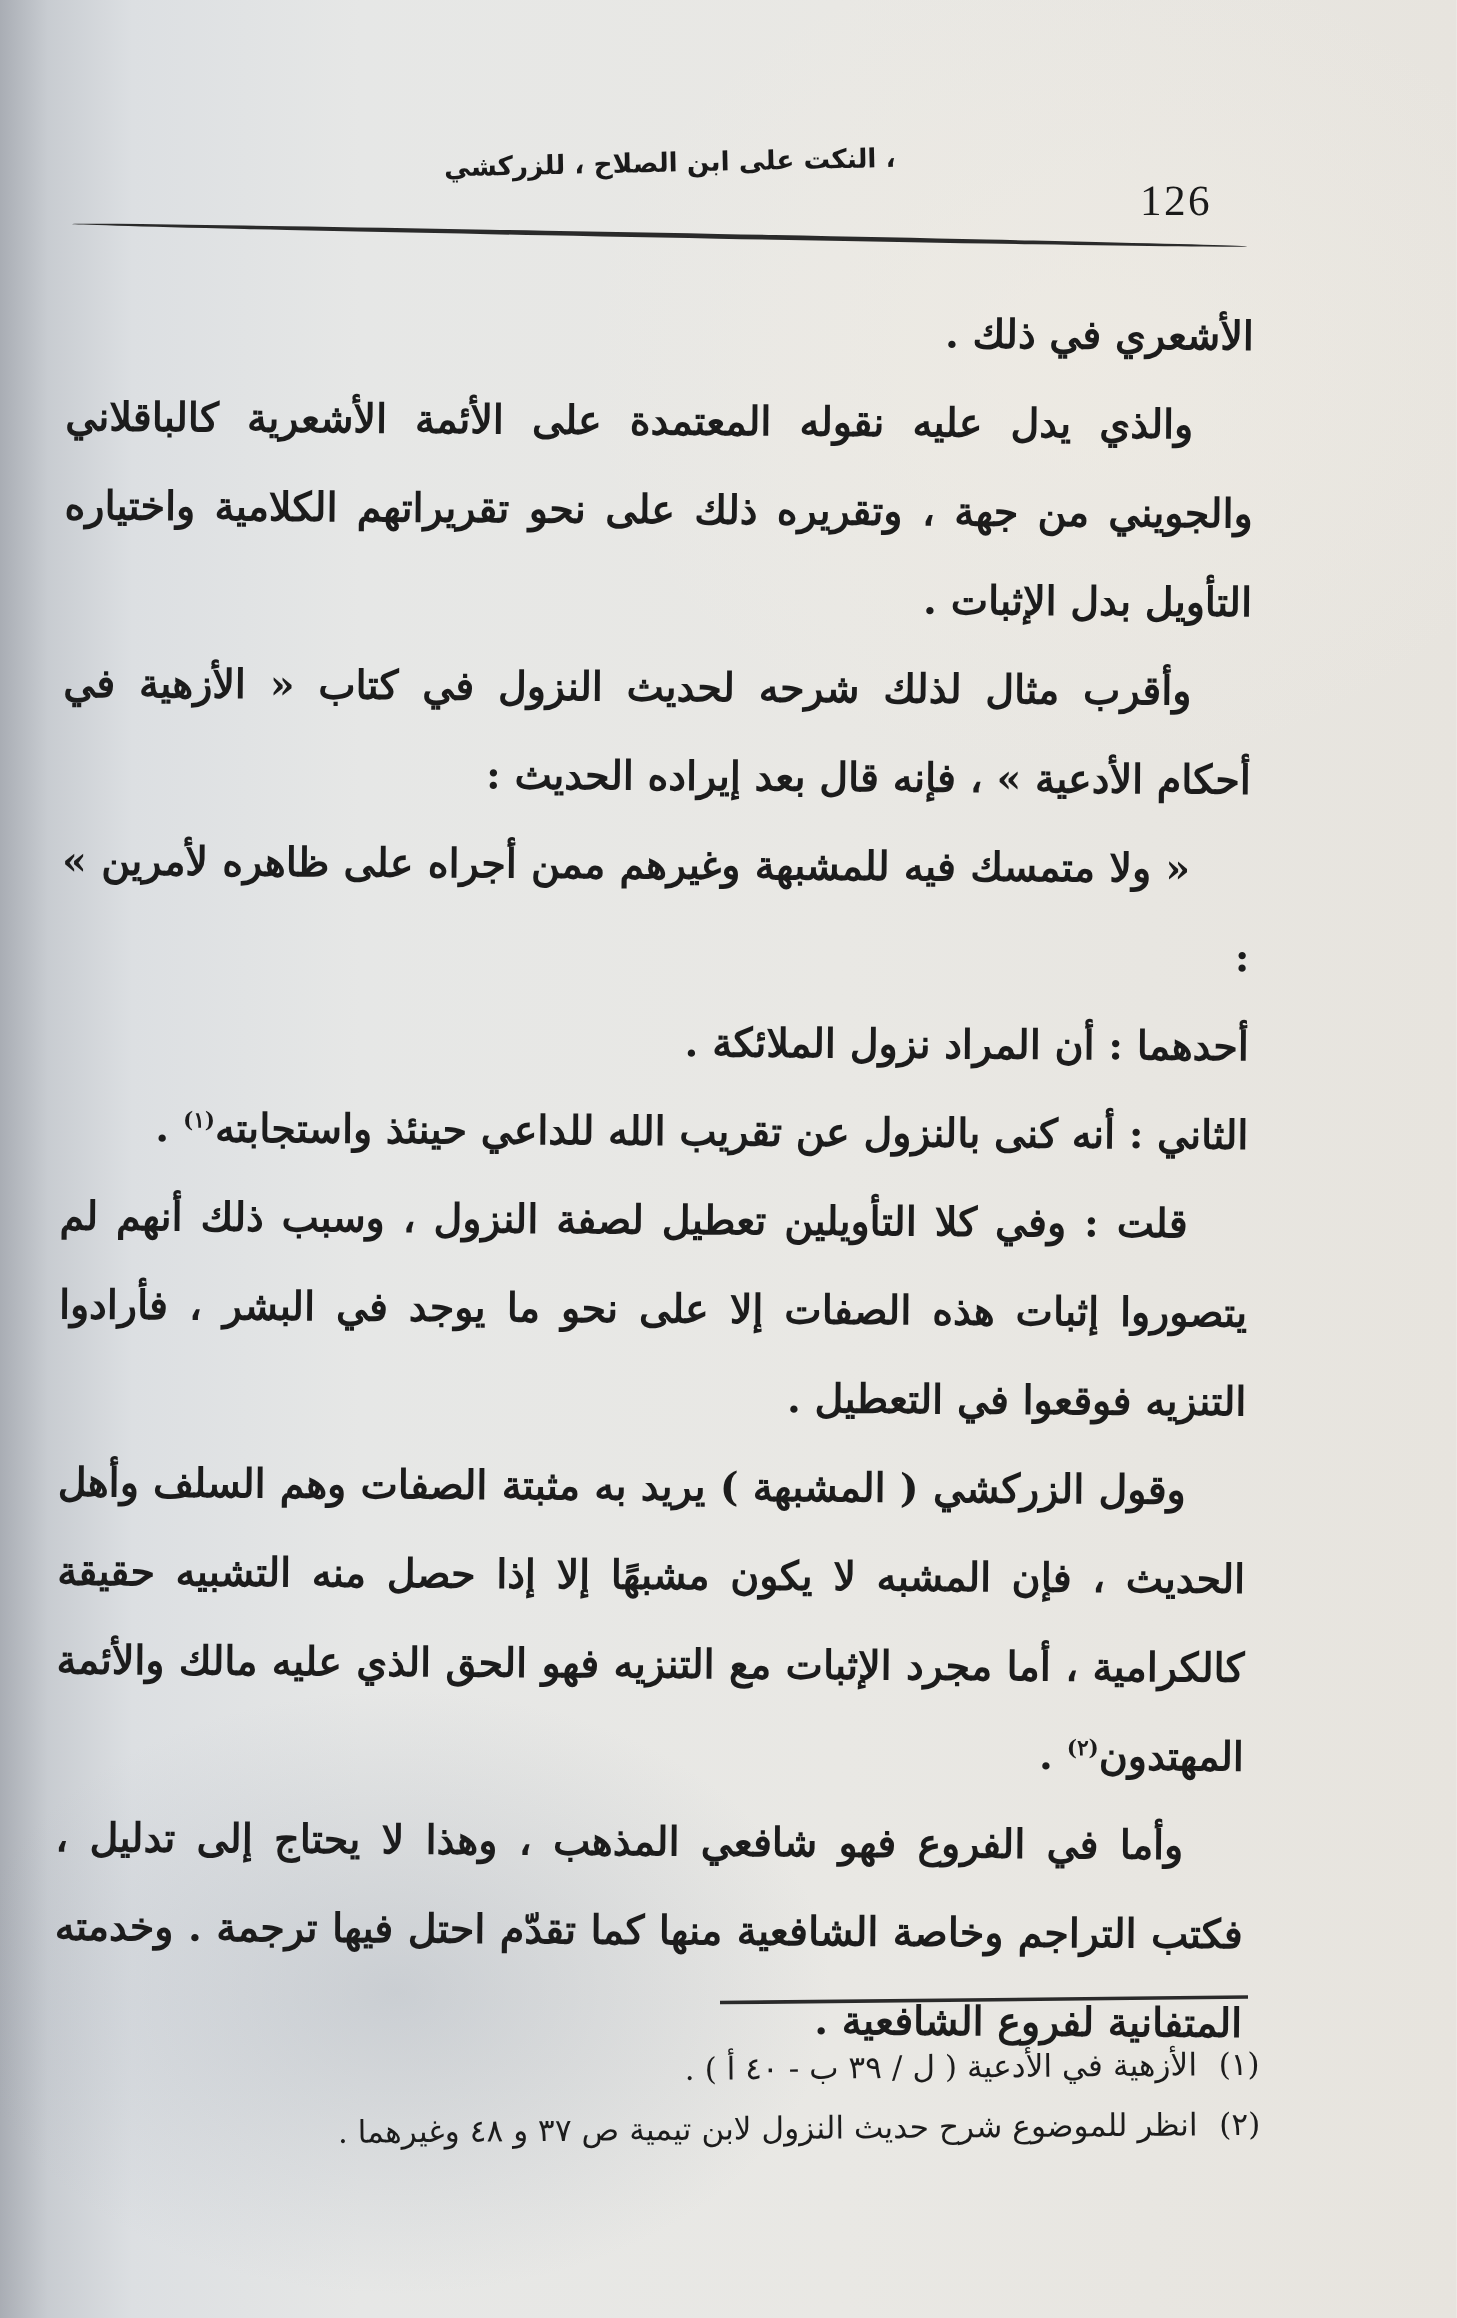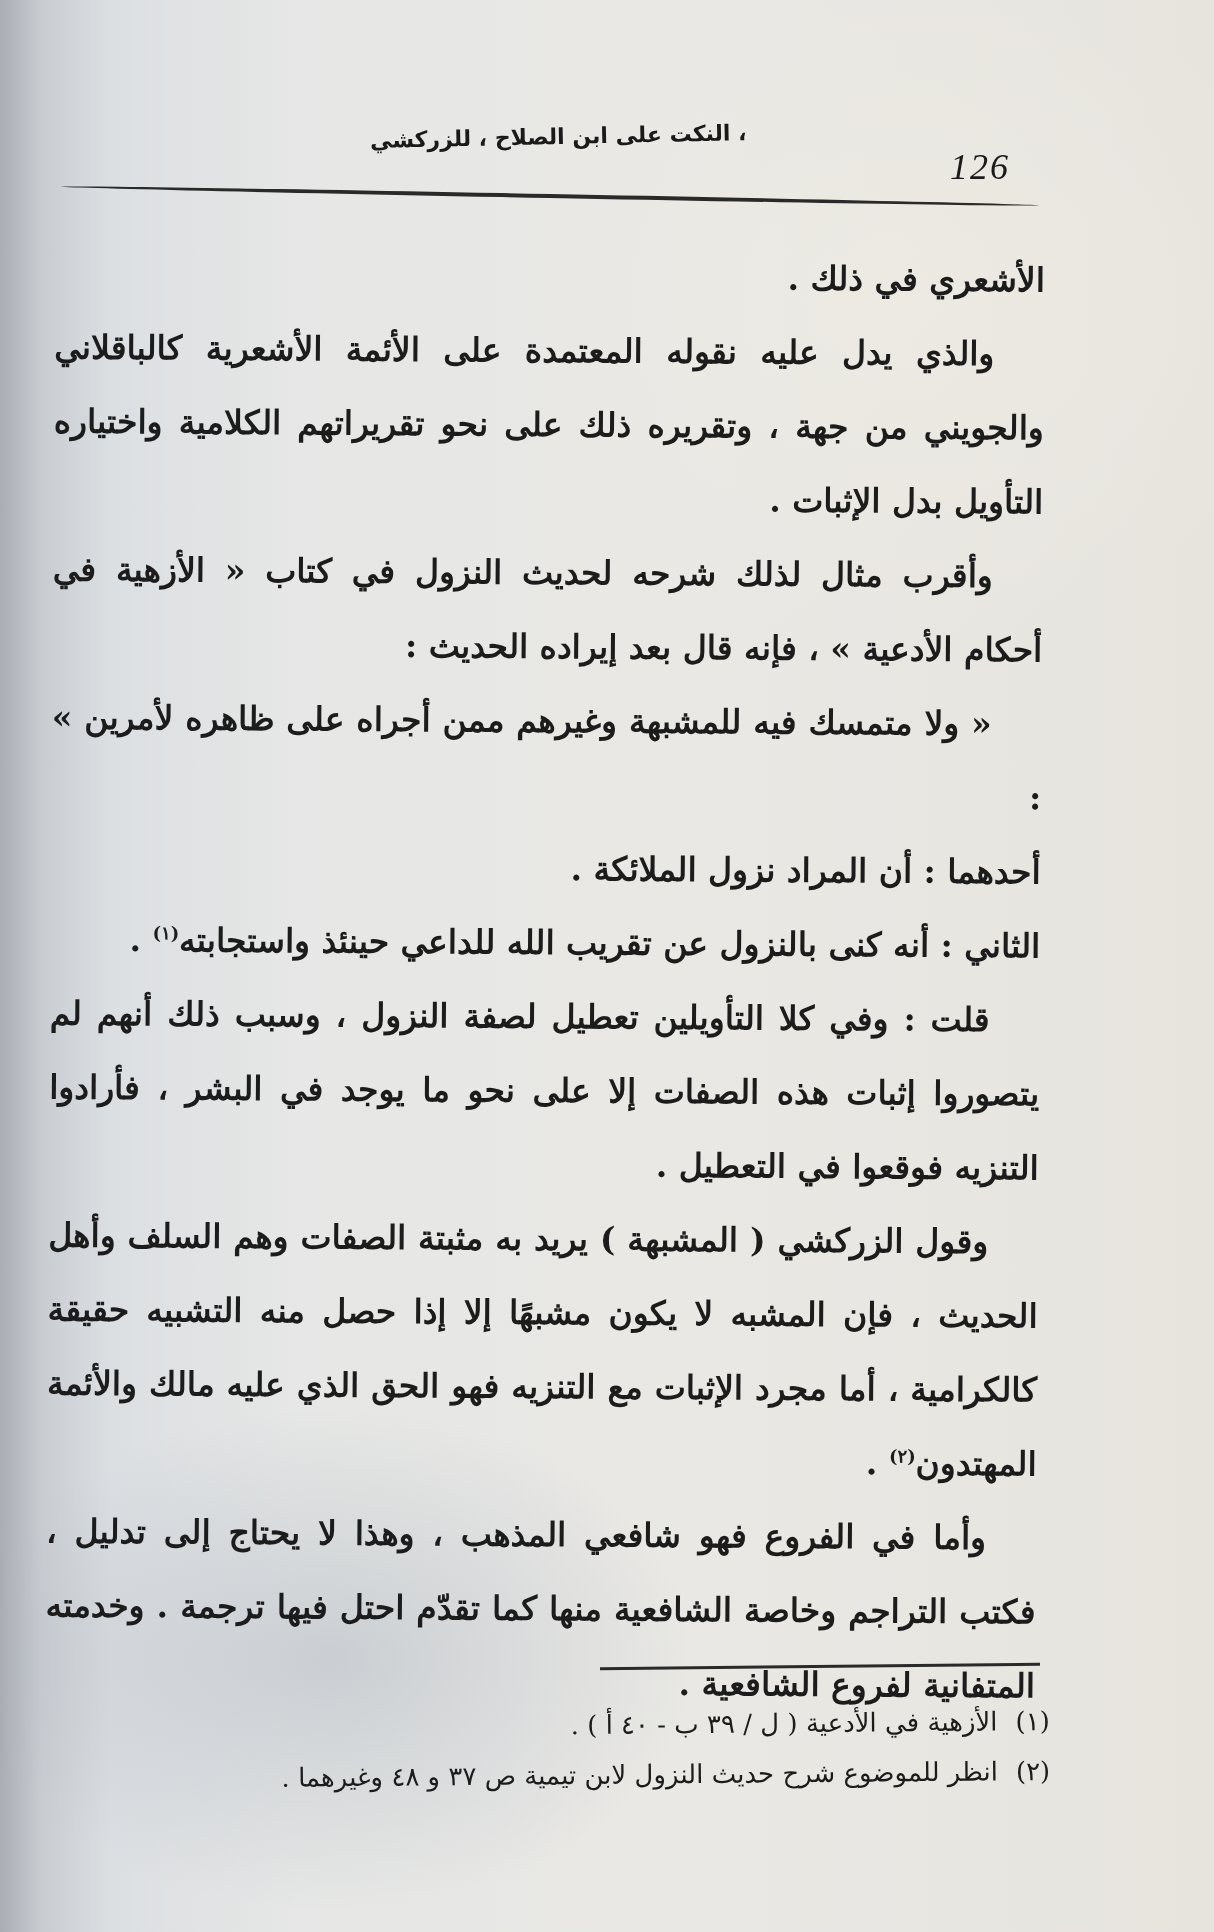--- a/index.html
+++ b/index.html
@@ -32,21 +32,20 @@
       direction: ltr;
     }
     .page-number {
       position: absolute;
       right: 30px;
       top: 36px;
       font-family: "Liberation Serif", serif;
       font-size: 36px;
       letter-spacing: 2px;
       color: #1a1a1a;
-      font-style: italic;
     }
     .running-title {
       position: absolute;
       left: 310px;
       top: 14px;
       font-family: "DejaVu Sans", sans-serif;
       font-weight: bold;
       font-size: 22px;
       direction: rtl;
       color: #1a1a1a;

